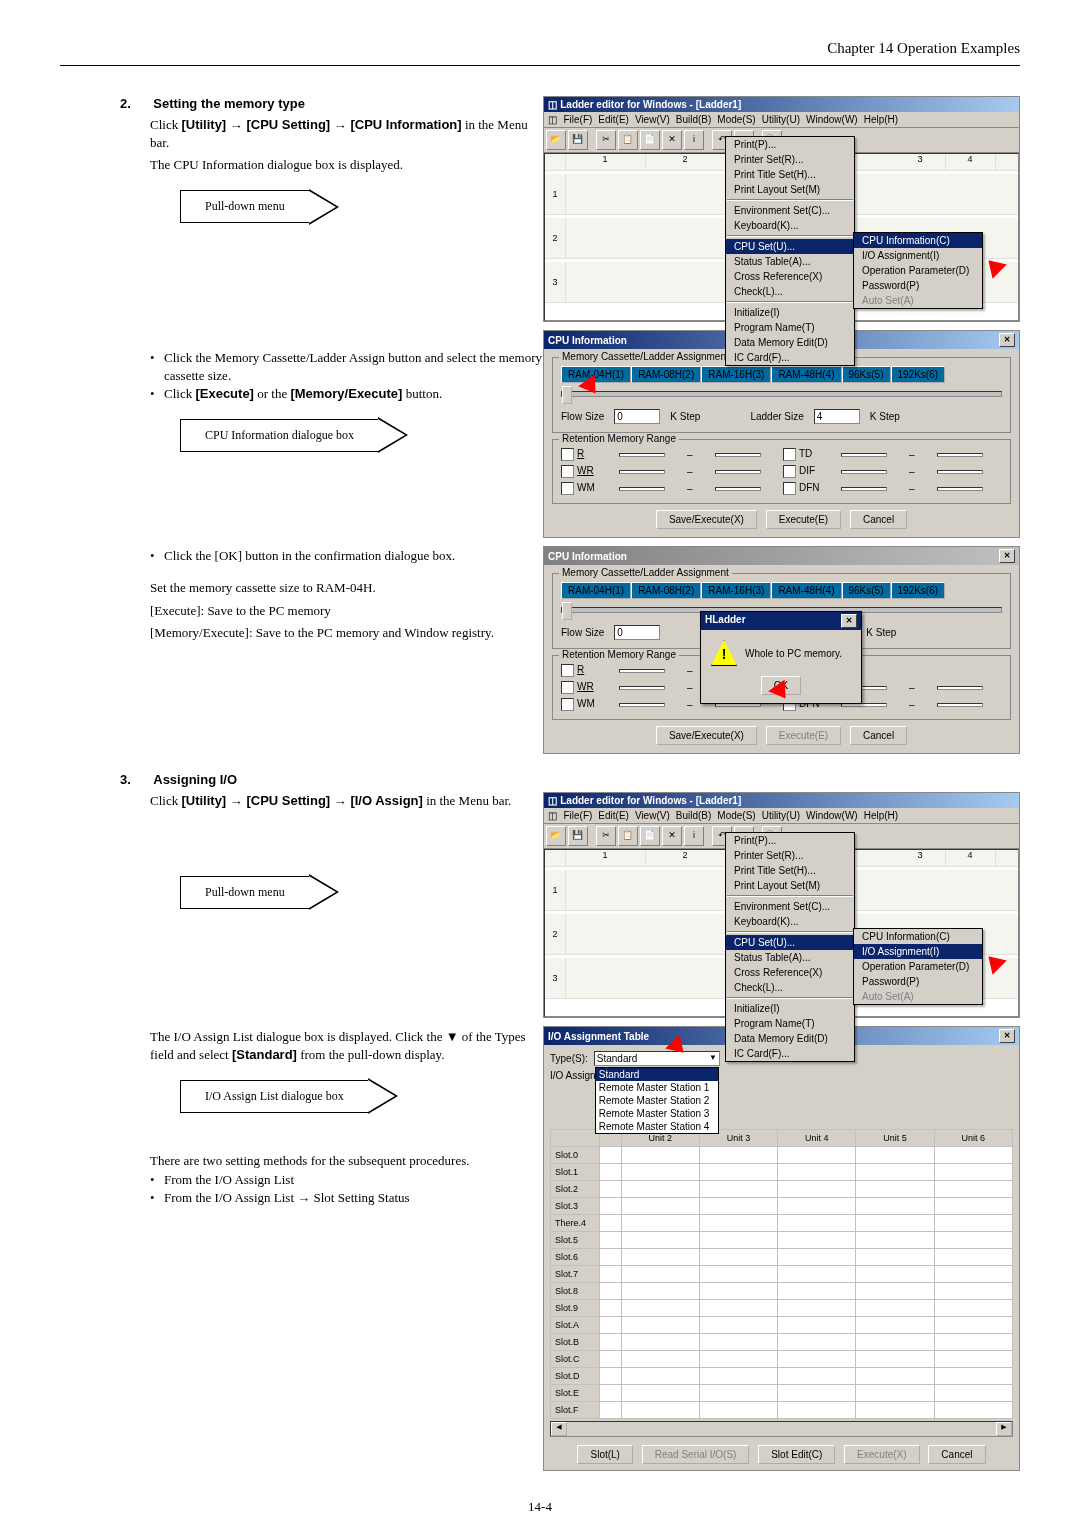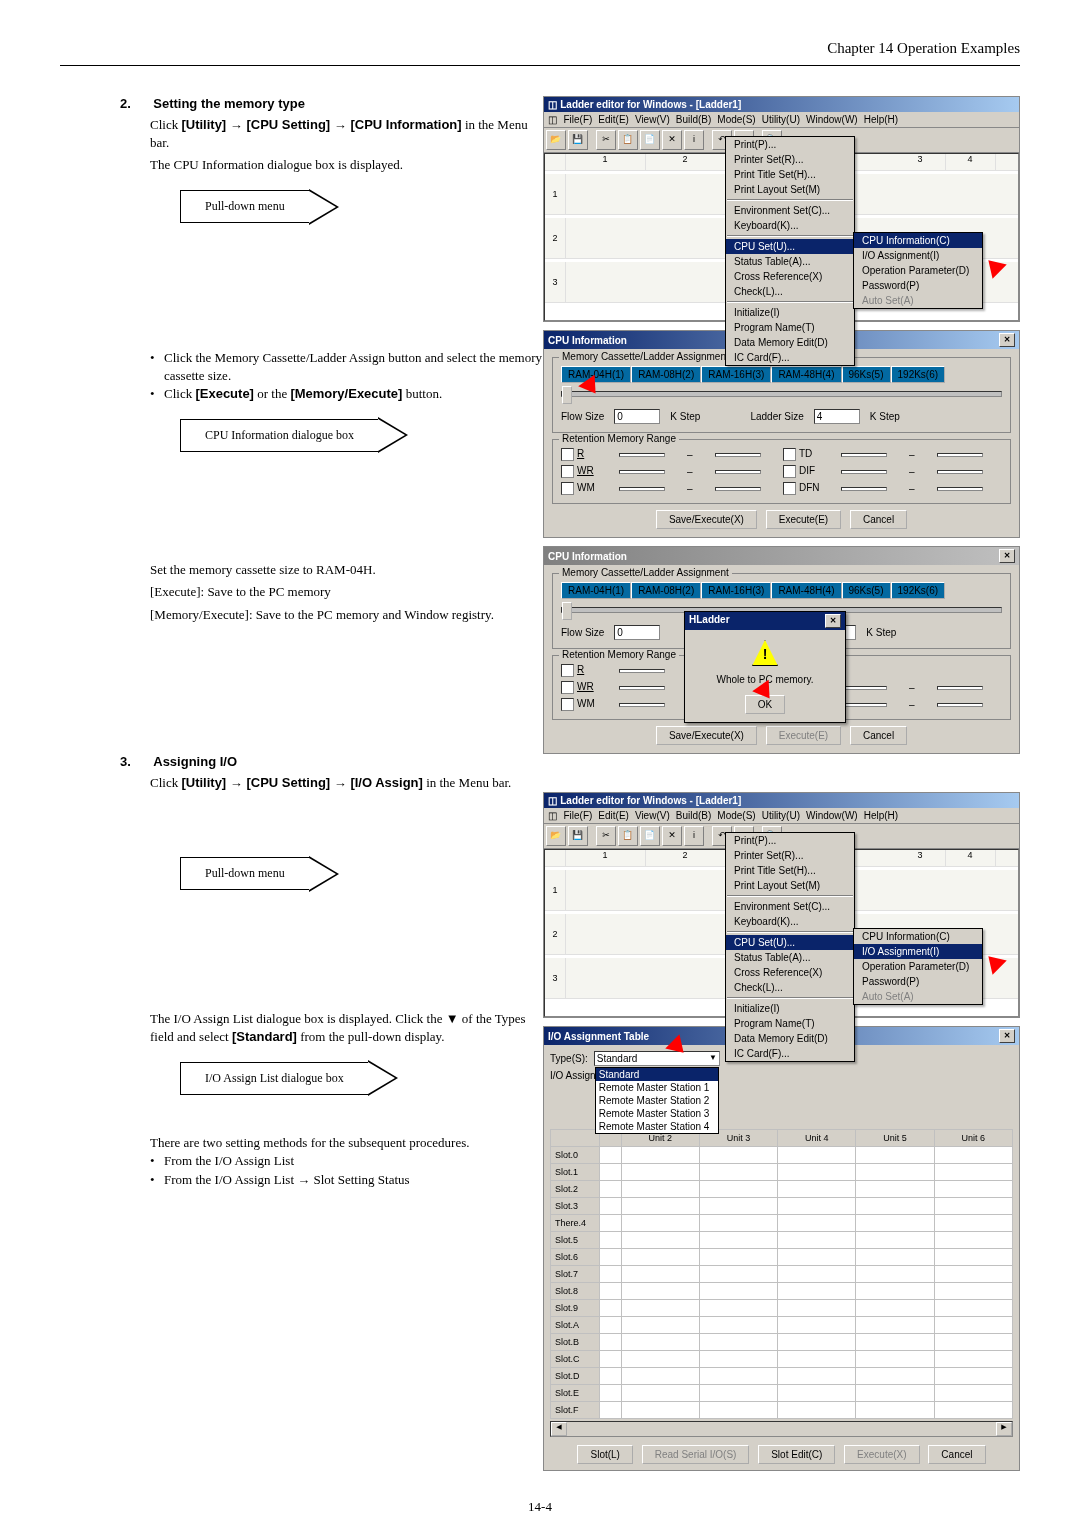--- a/index.html
+++ b/index.html
@@ -268,21 +268,21 @@
   .winbtn { border:1px outset #fff;background:#d4d0c8;padding:3px 12px;font-size:10px;margin:0 3px;display:inline-block; }
   .winbtn.disabled { color:#808080; }
   .modal {
     position:absolute;
     background:#d4d0c8;
     border:1px solid #000;
     box-shadow:2px 2px 3px rgba(0,0,0,0.4);
     z-index:20;
   }
   .modal-title { background:#0a246a;color:#fff;padding:2px 4px;font-weight:bold;display:flex;justify-content:space-between;font-size:10px; }
-  .modal-body { padding:10px;display:flex;align-items:center;gap:8px;font-size:10px;flex-direction:column; }
+  .modal-body { padding:10px;display:flex;align-items:center;gap:8px;font-size:10px; }
   .warn-icon { width:24px;height:24px;background:#ffff00;border:1px solid #000;position:relative;clip-path:polygon(50% 0,100% 100%,0 100%); }
   .warn-icon::after { content:"!";position:absolute;left:0;right:0;text-align:center;top:5px;font-weight:bold;font-size:14px; }
 
   .io-body { padding:6px; }
   .io-top { display:flex;align-items:center;gap:6px;margin-bottom:4px;font-size:10px; }
   .io-select { width:120px;border:1px inset #888;background:#fff;padding:1px 2px;display:inline-block;position:relative; }
   .io-select::after { content:"▼";position:absolute;right:2px;top:1px;font-size:8px; }
   .io-dropdown {
     position:absolute;left:0;top:15px;right:0;background:#fff;border:1px solid #000;z-index:5;
   }
@@ -334,20 +334,21 @@
       <div class="bullet">
         <span>Click </span><b style="font-family:Arial,sans-serif">[Execute]</b><span> or the </span><b style="font-family:Arial,sans-serif">[Memory/Execute]</b><span> button.</span>
       </div>
       <div class="callout-box">
         <div class="callout-rect">CPU Information dialogue box</div>
         <div class="callout-arrow"></div>
       </div>
 
       <div class="spacer2"></div>
 
+      <div class="bullet">Click the [OK] button in the confirmation dialogue box.</div>
       <div style="height:10px"></div>
       <div class="body-text">Set the memory cassette size to RAM-04H.</div>
       <div class="body-text">[Execute]: Save to the PC memory</div>
       <div class="body-text">[Memory/Execute]: Save to the PC memory and Window registry.</div>
 
       <div style="height:130px"></div>
 
       <div>
         <span class="section-num">3.</span>
         <span class="section-title">Assigning I/O</span>
@@ -593,21 +594,21 @@
                 <span class="num-input"></span>
             </div>
           </div>
           <div class="btn-row">
             <span class="winbtn">Save/Execute(X)</span>
             <span class="winbtn disabled">Execute(E)</span>
             <span class="winbtn">Cancel</span>
           </div>
         </div>
 
-        <div class="modal" style="left:140px;top:64px;width:160px">
+        <div class="modal" style="left:156px;top:64px;width:160px">
           <div class="modal-title">
               <span>HLadder</span>
               <span class="win-close">✕</span>
             </div>
           <div class="modal-body">
             <div class="warn-icon"></div>
             <span>Whole to PC memory.</span>
           </div>
           <div style="text-align:center;padding-bottom:8px">
             <span class="winbtn">OK</span>

